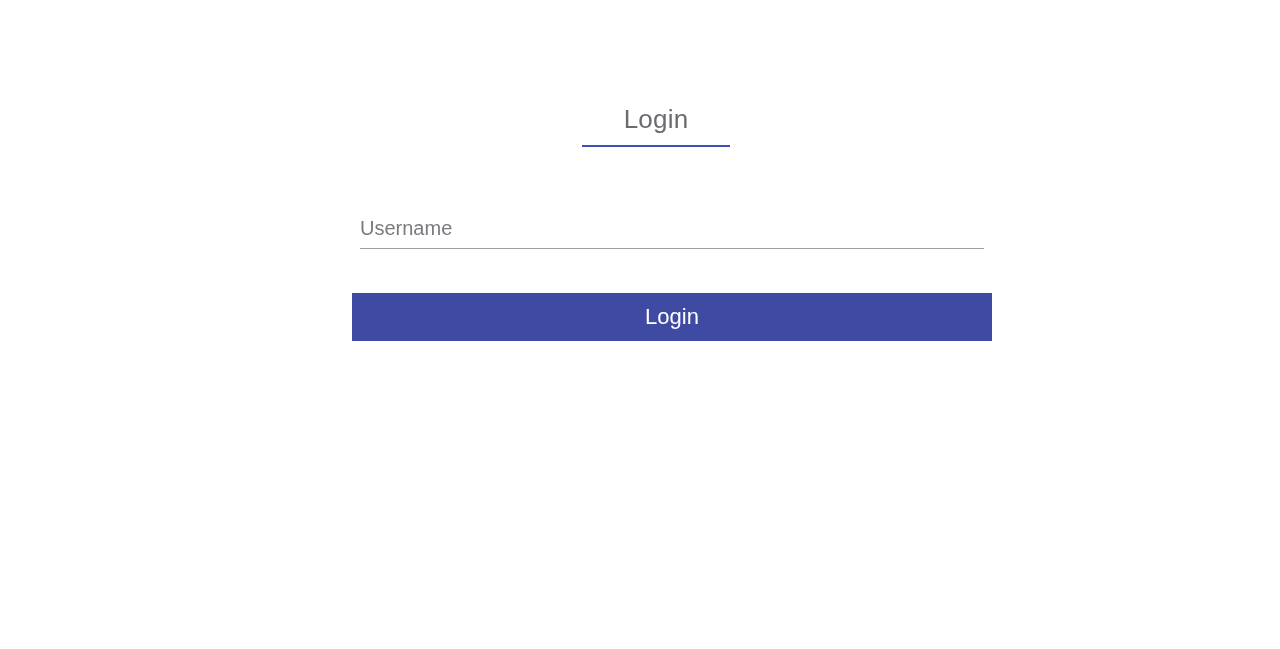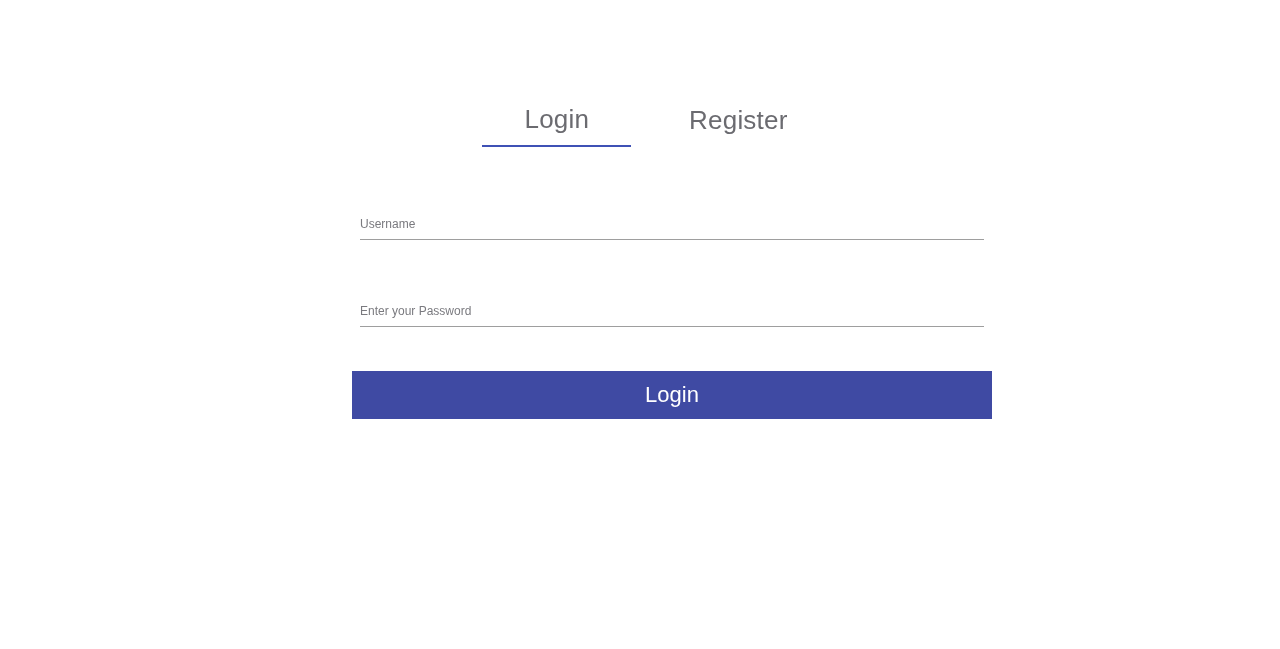--- a/index.html
+++ b/index.html
@@ -41,21 +41,21 @@
     .form {
       width: 100%;
     }
     .input-group {
       margin-bottom: 42px;
     }
     .text-input {
       width: 100%;
       border: none;
       border-bottom: 1px solid #9e9e9e;
-      font-size: 12px;
+      font-size: 20px;
       padding: 6px 0 8px 0;
       outline: none;
       font-family: inherit;
       color: #333;
       background: transparent;
     }
     .text-input::placeholder {
       color: #7a7a7f;
     }
     .submit-button {
@@ -69,24 +69,20 @@
       font-family: inherit;
       margin-top: -6px;
     }
   </style>
 </head>
 <body>
 
 <div class="container">
   <div class="tabs">
     <button class="tab active">Login</button>
-    <button class="tab">Register</button>
   </div>
   <form class="form">
     <div class="input-group">
       <input type="text" class="text-input" placeholder="Username" style="">
-    </div>
-    <div class="input-group">
-      <input type="password" class="text-input" placeholder="Enter your Password" style="">
     </div>
     <button type="button" class="submit-button">Login</button>
   </form>
 </div>
 
 </body></html>

